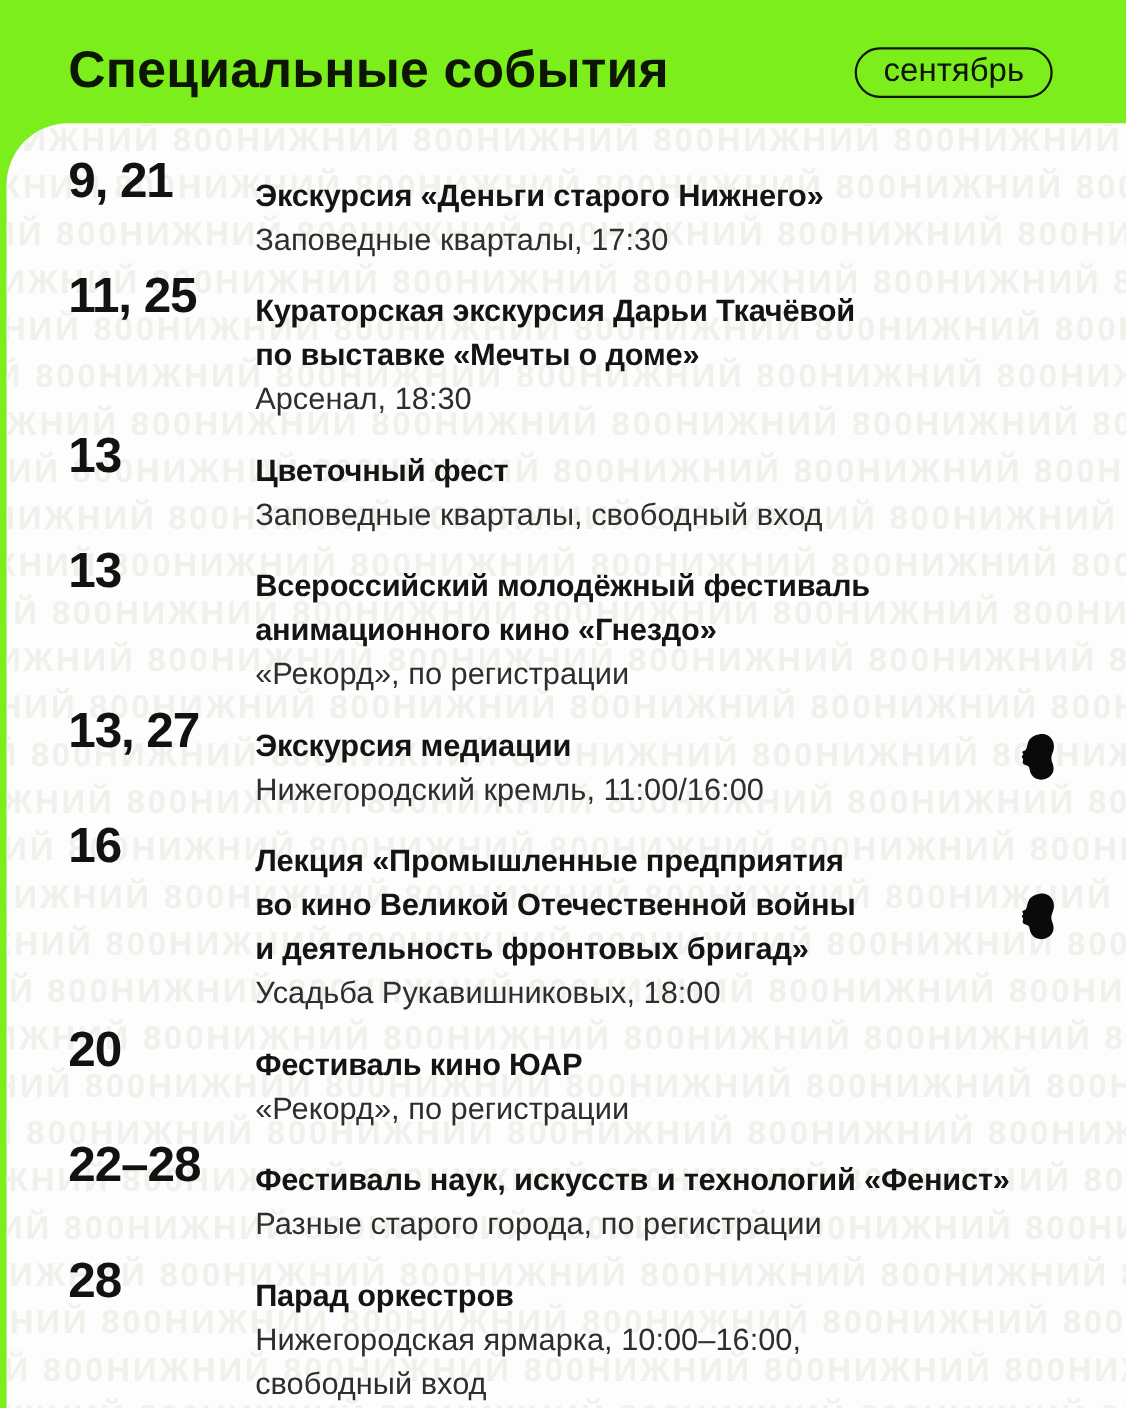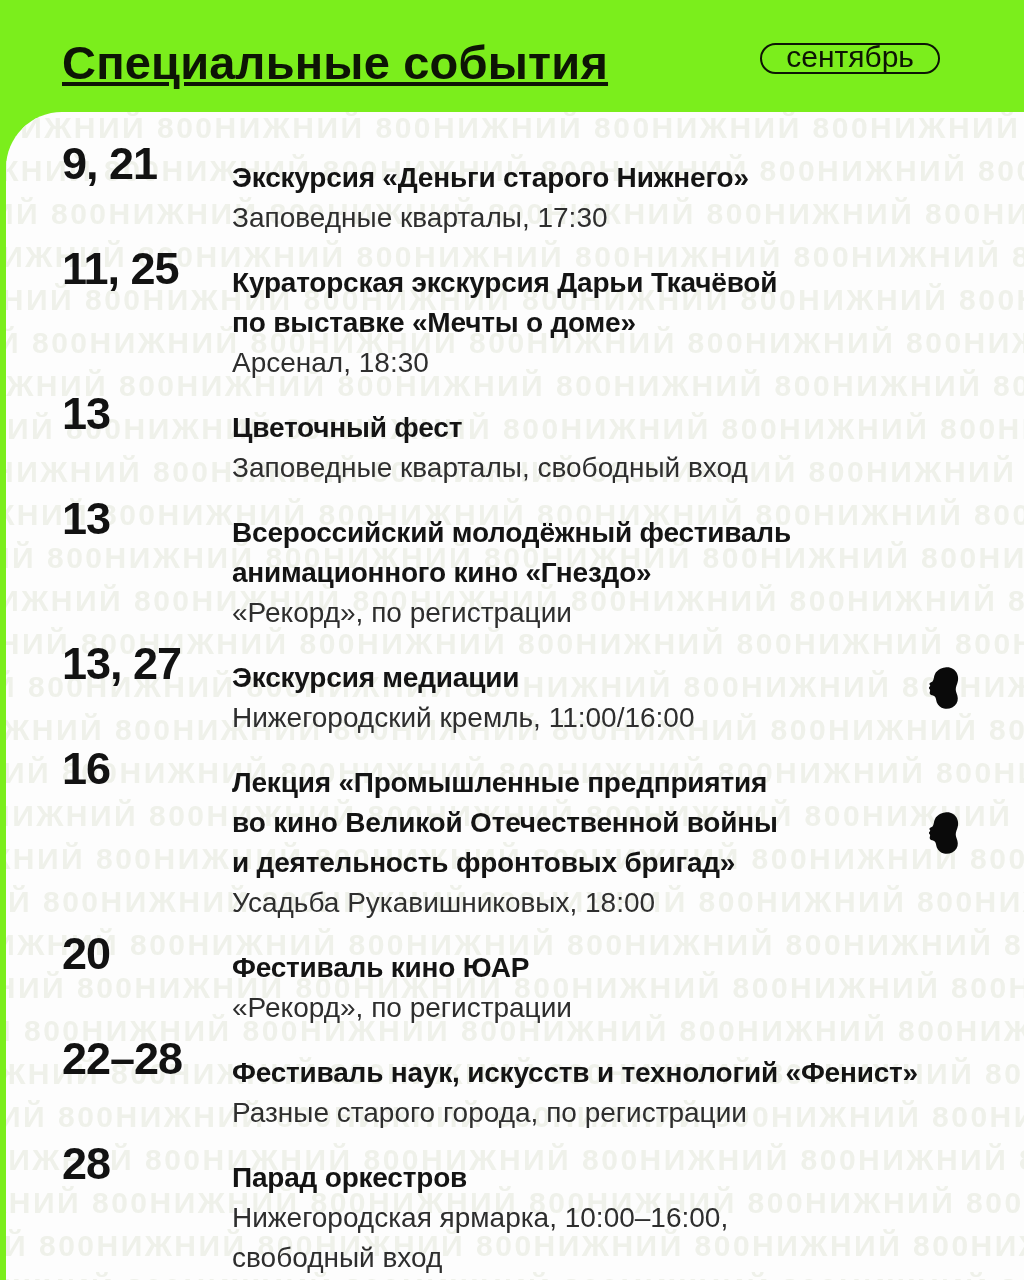--- a/index.html
+++ b/index.html
@@ -16,25 +16,24 @@
   }
   
   .header{
     position:absolute;left:0;top:0;right:0;height:113px;
   }
   .page-title{
     position:absolute;left:62px;top:38px;
     font-size:47px;line-height:50px;font-weight:700;
     letter-spacing:0.2px;color:#0D1505;margin:0;
     white-space:nowrap;
-    text-decoration:underline;
   }
   .month-pill{
-    position:absolute;right:84px;top:43px;
-    height:31px;min-width:118px;
+    position:absolute;right:67px;top:43px;
+    height:46px;min-width:118px;
     border:2.5px solid #0D1505;border-radius:26px;
     display:flex;align-items:center;justify-content:center;
     padding:0 24px 3px 24px;
     font-size:30px;font-weight:400;color:#0D1505;
     box-sizing:border-box;
   }
   
   .card{
     position:absolute;left:6px;right:0;top:112px;bottom:0;
     background:var(--card,#FDFDFD);

